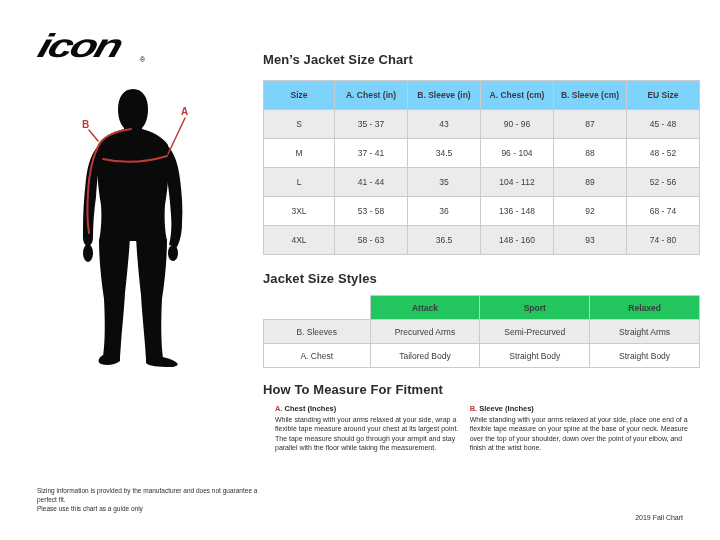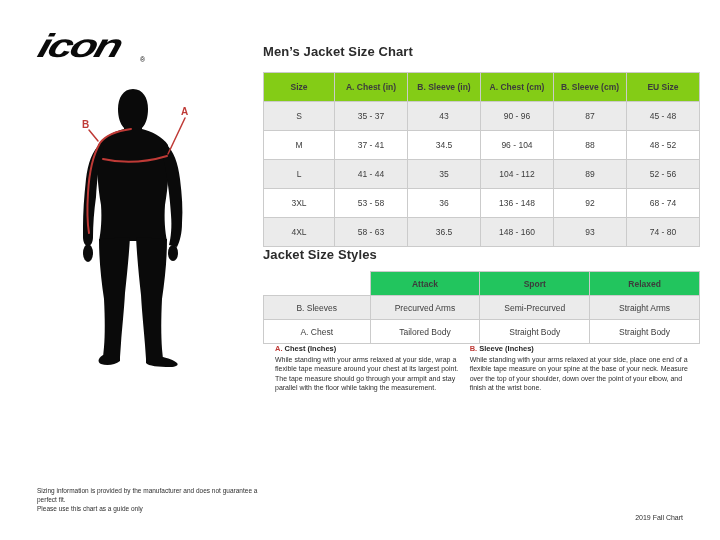--- a/index.html
+++ b/index.html
@@ -12,41 +12,41 @@
   }
   .page { position:relative; width:720px; height:540px; overflow:hidden; background:#fff; }
 
   
   .logo { position:absolute; left:34px; top:29px; }
 
   
   .figure { position:absolute; left:75px; top:85px; }
 
   
-  .content { position:absolute; left:263px; top:44px; width:437px; }
+  .content { position:absolute; left:263px; top:52px; width:437px; }
 
   .section-title {
     font-size:13px; line-height:16px; font-weight:bold;
     color:#2b2b2b; margin:0 0 12px 0; letter-spacing:0.1px;
   }
-  .section-title.mt1 { margin-bottom:8px; }
+  .section-title.mt1 { margin-top:16px; margin-bottom:8px; }
   .section-title.mt2 { margin-top:14px; margin-bottom:6px; }
 
   table.data-table {
     border-collapse:collapse; table-layout:fixed;
     width:437px; font-size:8.5px; color:#3c3c3c;
   }
   .data-table th, .data-table td {
     border:1px solid #cbcbcb; text-align:center; vertical-align:middle; padding:0;
     font-weight:normal; overflow:hidden; white-space:nowrap;
   }
   .data-table thead th { font-weight:bold; }
 
   .size-table th, .size-table td { height:28px; }
-  .size-table thead th { background:#84cc16; }
+  .size-table thead th { background:#7dd3fc; }
   .size-table tbody tr:nth-child(odd) td { background:#ebebeb; }
   .size-table th:first-child, .size-table td:first-child { width:70px; }
 
   .style-table { font-size:8.5px; }
   .style-table th, .style-table td { height:23px; }
   .style-table thead th { background:#22c55e; }
   .style-table thead th:first-child { border:none; background:transparent; }
   .style-table tbody tr:nth-child(odd) td { background:#ebebeb; }
   .style-table th:first-child, .style-table td:first-child { width:106px; }
 
@@ -180,20 +180,21 @@
           </tr>
           <tr>
             <td>A. Chest</td>
             <td>Tailored Body</td>
             <td>Straight Body</td>
             <td>Straight Body</td>
           </tr>
         </tbody>
       </table>
 
+    <h2 class="section-title mt2">How To Measure For Fitment</h2>
 
     <div class="measure-cols">
       <div class="measure-col a">
         <div class="measure-subhead">
           <span class="accent" style="color: rgb(191, 58, 54);">A.</span>
           <span>Chest (Inches)</span>
         </div>
         <div>While standing with your arms relaxed at your side, wrap a flexible tape measure around your chest at its largest point. The tape measure should go through your armpit and stay parallel with the floor while taking the measurement.</div>
       </div>
       <div class="measure-col b">

